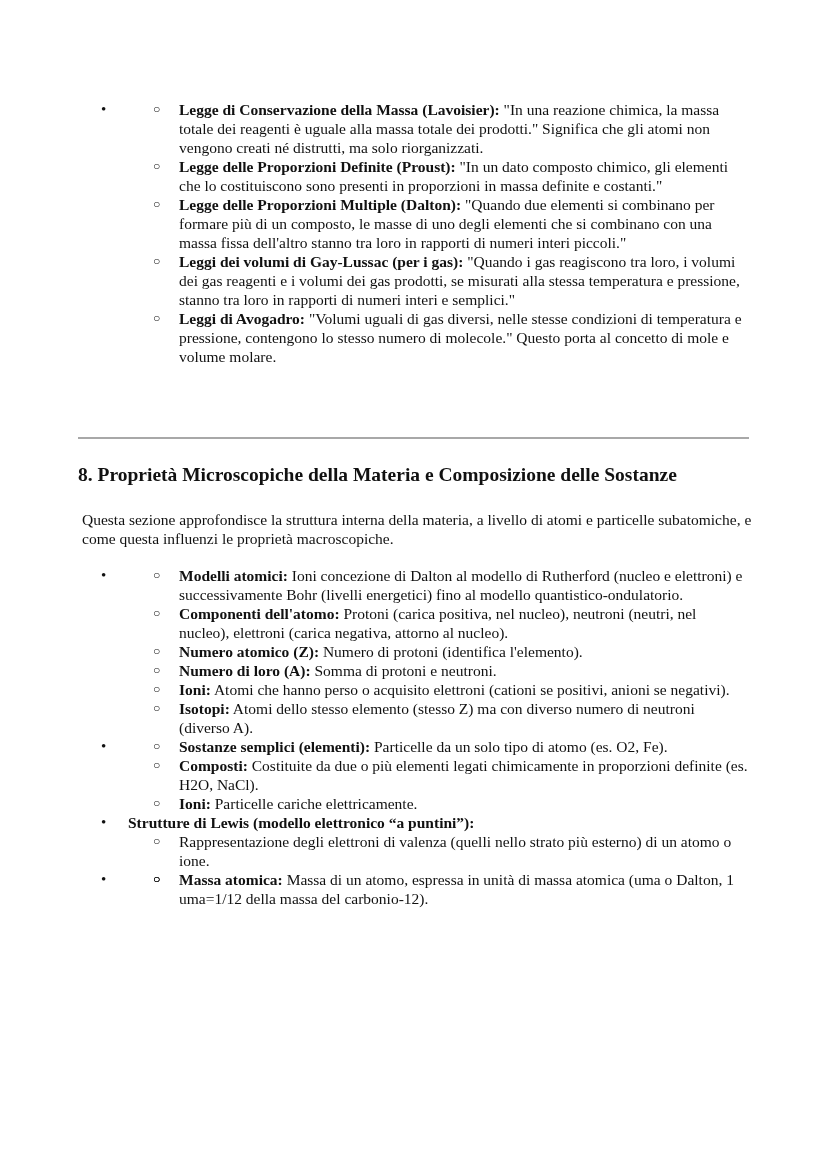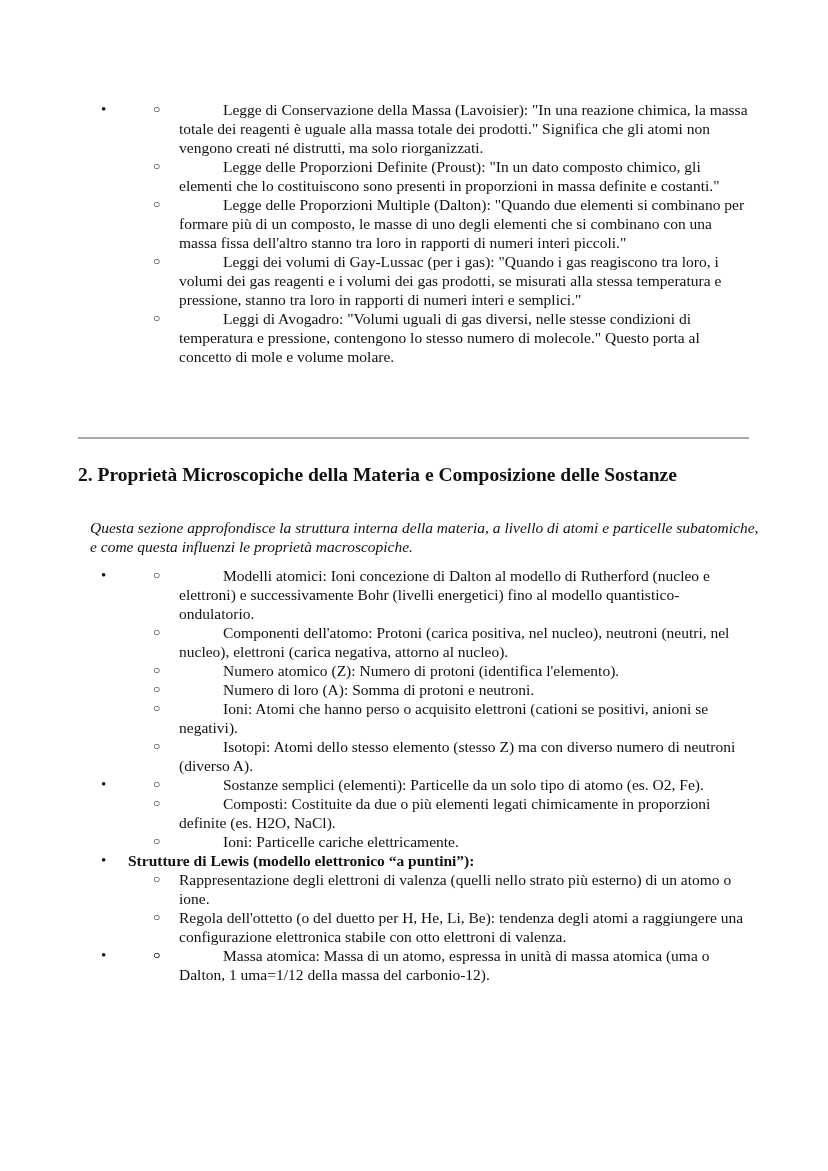--- a/index.html
+++ b/index.html
@@ -57,22 +57,21 @@
       padding-left: 51px;
       padding-right: 10px;
     }
     ul.l2 > li > .sub {
       position: absolute;
       left: 25px;
       top: 0;
       font-size: 12px;
     }
     .term {
-      font-weight: normal;
-      margin-left: 44px;
+      font-weight: bold;
     }
     hr.rule {
       position: absolute;
       left: 78px;
       top: 437px;
       width: 671px;
       height: 0;
       margin: 0;
       border: none;
       border-top: 2px solid #a8a8a8;
@@ -85,22 +84,21 @@
       font-size: 19.5px;
       line-height: 24px;
       font-weight: bold;
       white-space: nowrap;
     }
     p.intro {
       position: absolute;
       left: 78px;
       top: 506px;
       width: 670px;
-      margin: 12px;
-      font-style: italic;
+      margin: 4px;
     }
   </style>
 </head>
 <body>
 
 <div class="page">
 
   <ul class="l1" style="top:100px;">
     <li>
       <span class="bul">•</span>
@@ -124,21 +122,21 @@
         <li>
           <span class="sub">○</span>
           <span class="term">Leggi di Avogadro:</span><span> "Volumi uguali di gas diversi, nelle stesse condizioni di temperatura e pressione, contengono lo stesso numero di molecole." Questo porta al concetto di mole e volume molare.</span>
         </li>
       </ul>
     </li>
   </ul>
 
   <hr class="rule">
 
-  <h2 class="section-title">2. Proprietà Microscopiche della Materia e Composizione delle Sostanze</h2>
+  <h2 class="section-title">8. Proprietà Microscopiche della Materia e Composizione delle Sostanze</h2>
 
   <p class="intro">Questa sezione approfondisce la struttura interna della materia, a livello di atomi e particelle subatomiche, e come questa influenzi le proprietà macroscopiche.</p>
 
   <ul class="l1" style="top:566px;">
     <li>
       <span class="bul">•</span>
       <ul class="l2">
         <li>
           <span class="sub">○</span>
           <span class="term">Modelli atomici:</span><span> Ioni concezione di Dalton al modello di Rutherford (nucleo e elettroni) e successivamente Bohr (livelli energetici) fino al modello quantistico-ondulatorio.</span>
@@ -185,21 +183,20 @@
     <li>
       <span class="bul">•</span>
       <span class="l1-label">Strutture di Lewis (modello elettronico “a puntini”):</span>
       <ul class="l2">
         <li>
           <span class="sub">○</span>
           <span>Rappresentazione degli elettroni di valenza (quelli nello strato più esterno) di un atomo o ione.</span>
         </li>
         <li>
           <span class="sub">○</span>
-          <span>Regola dell'ottetto (o del duetto per H, He, Li, Be): tendenza degli atomi a raggiungere una configurazione elettronica stabile con otto elettroni di valenza.</span>
         </li>
         <li>
           <span class="sub">○</span>
         </li>
       </ul>
     </li>
     <li>
       <span class="bul">•</span>
       <ul class="l2">
         <li>

